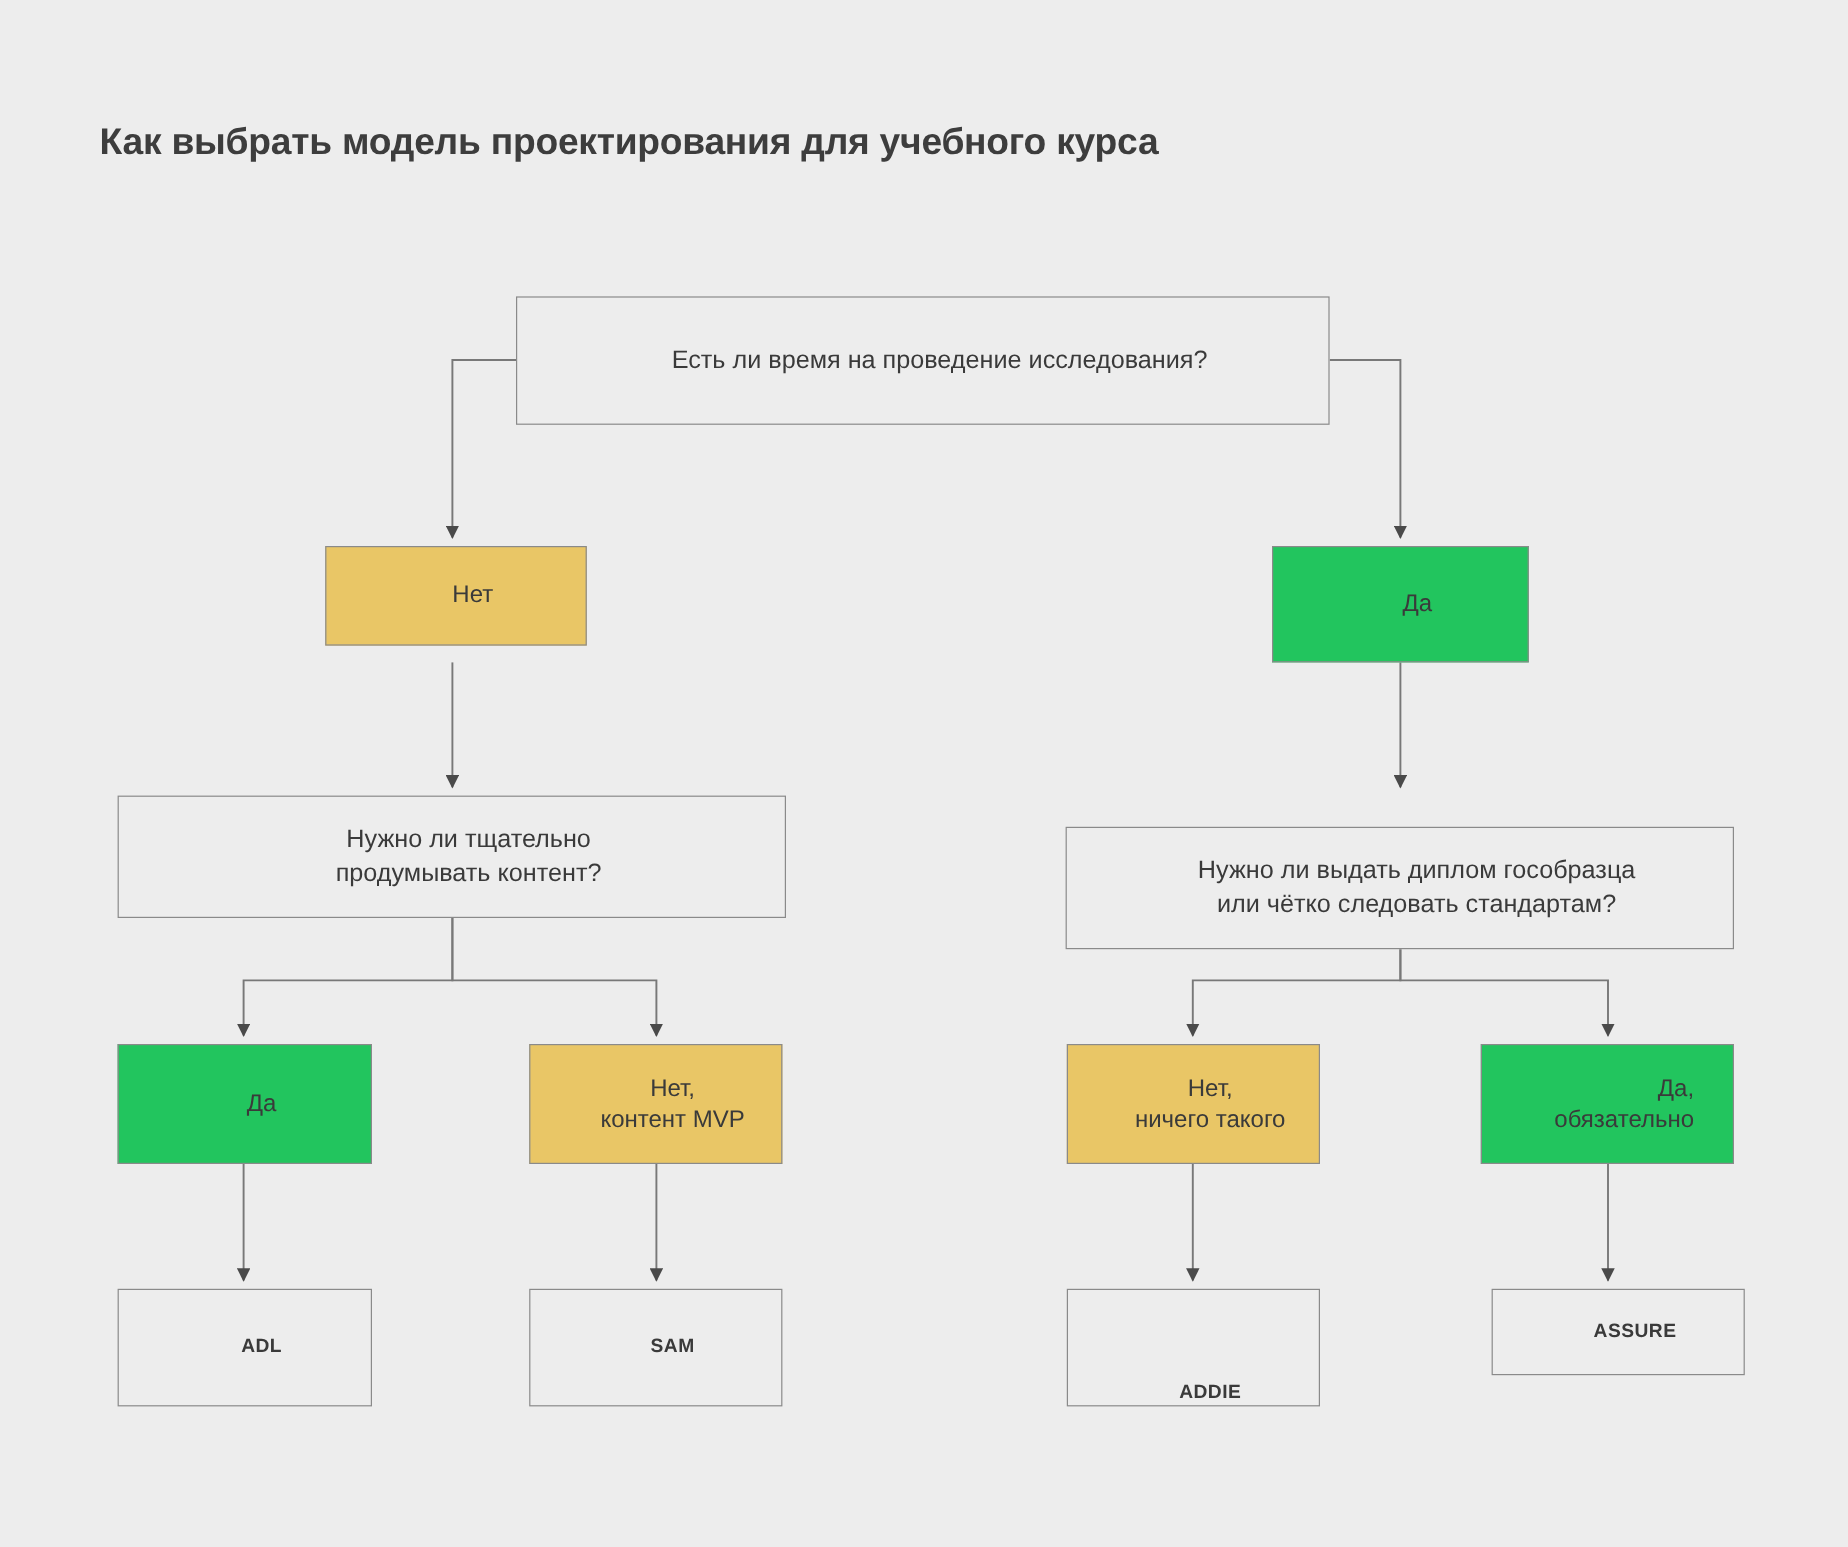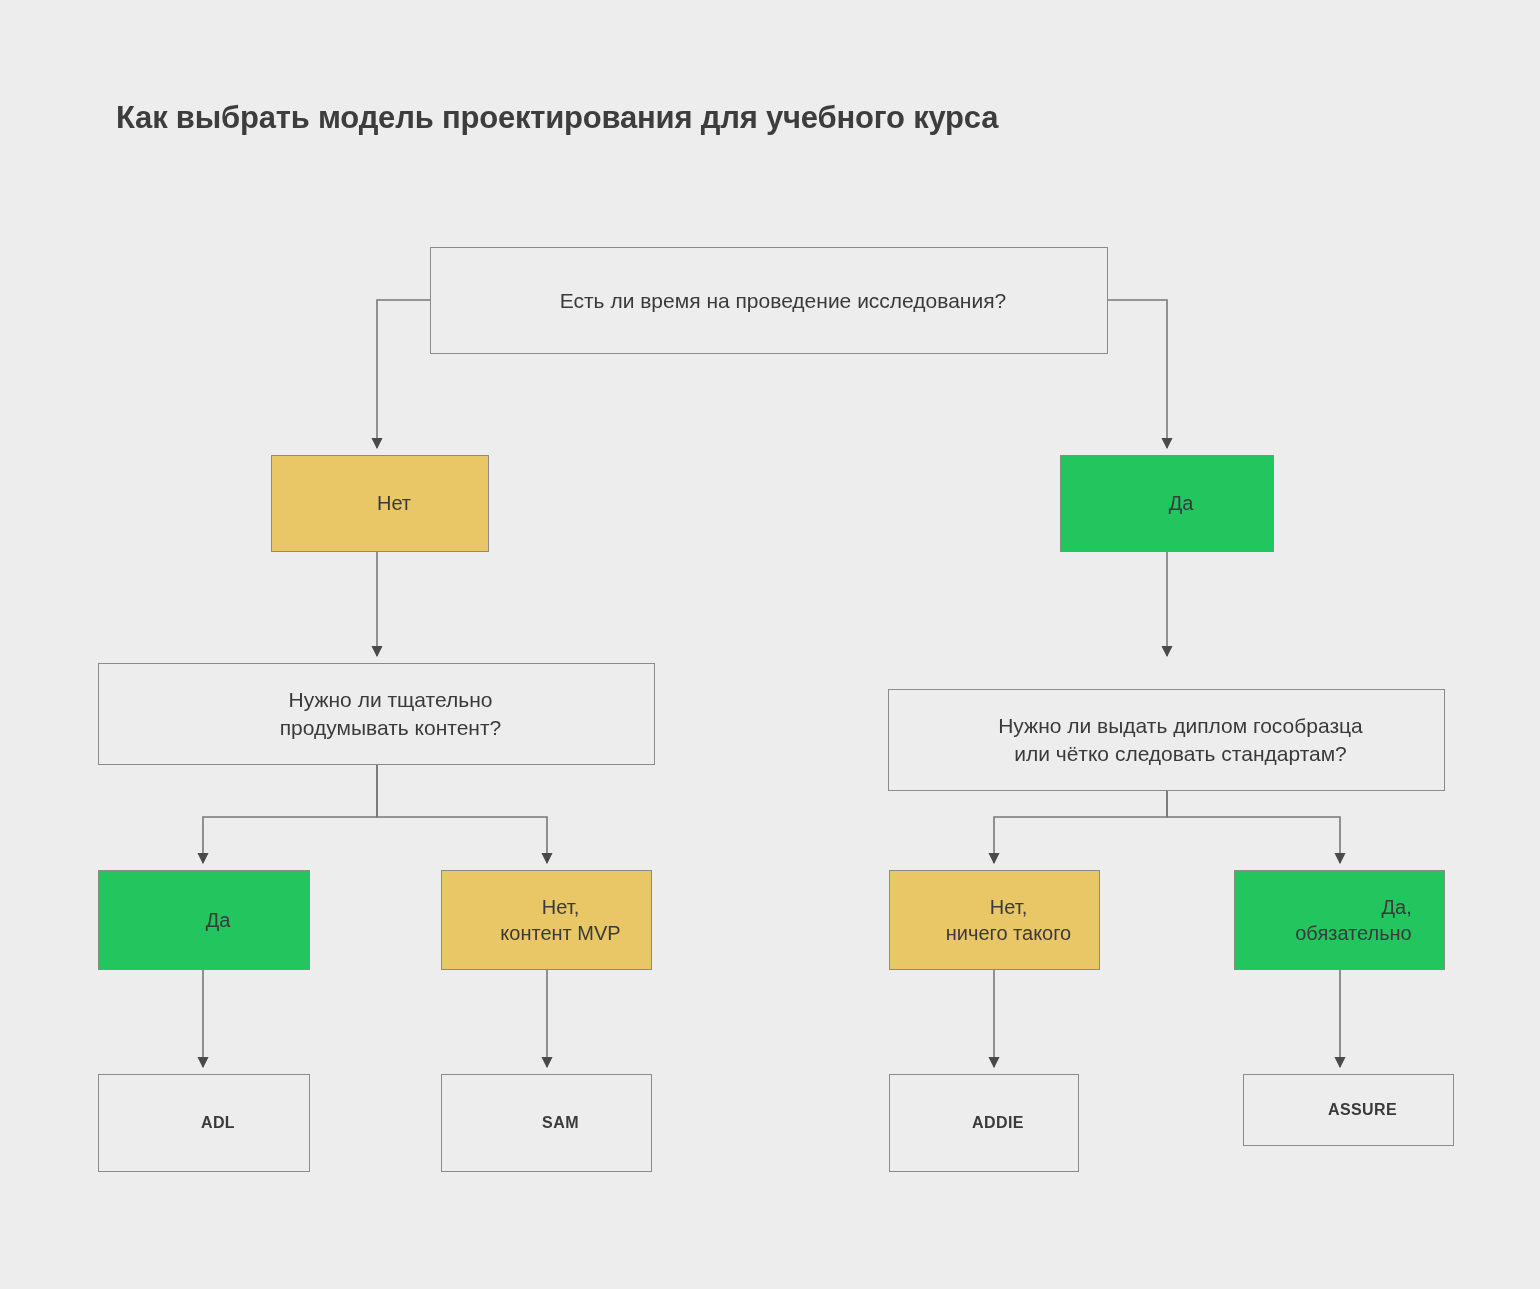--- a/index.html
+++ b/index.html
@@ -15,21 +15,21 @@
     overflow: hidden;
   }
   #canvas {
     position: absolute;
     left: 0; top: 0;
     width: 1540px;
     height: 1289px;
   }
   .page-title {
     position: absolute;
-    left: 116px;
+    left: 83px;
     top: 100px;
     font-size: 31px;
     font-weight: bold;
     color: #3d3d3d;
     letter-spacing: -0.2px;
     white-space: nowrap;
   }
   .node {
     position: absolute;
     box-sizing: border-box;
@@ -85,21 +85,21 @@
     <path d="M 1340 970 L 1340 1067"></path>
   </g>
 </svg>
 
 <div class="page-title">Как выбрать модель проектирования для учебного курса</div>
 
 <div class="node plain" style="left:430px; top:247px; width:678px; height:107px;">
   <span class="lbl root-text">Есть ли время на проведение исследования?</span>
 </div>
 
-<div class="node yellow" style="left:271px; top:455px; width:218px; height:97px;">
+<div class="node yellow" style="left:271px; top:455px; width:218px; height:83px;">
   <span class="lbl a-text">Нет</span>
 </div>
 
 <div class="node green" style="left:1060px; top:455px; width:214px; height:97px;">
   <span class="lbl a-text">Да</span>
 </div>
 
 <div class="node plain" style="left:98px; top:663px; width:557px; height:102px;">
   <span class="lbl q-text">
     <span>Нужно ли тщательно</span><br>
@@ -140,19 +140,19 @@
 </div>
 
 <div class="node plain" style="left:98px; top:1074px; width:212px; height:98px;">
   <span class="lbl r-text">ADL</span>
 </div>
 
 <div class="node plain" style="left:441px; top:1074px; width:211px; height:98px;">
   <span class="lbl r-text">SAM</span>
 </div>
 
-<div class="node plain" style="left:889px; top:1074px; width:190px; height:98px;">
+<div class="node plain" style="left:889px; top:1074px; width:211px; height:98px;align-items:flex-end;">
   <span class="lbl r-text">ADDIE</span>
 </div>
 
 <div class="node plain" style="left:1243px; top:1074px; width:211px; height:72px;">
   <span class="lbl r-text">ASSURE</span>
 </div>
 
 </body></html>

